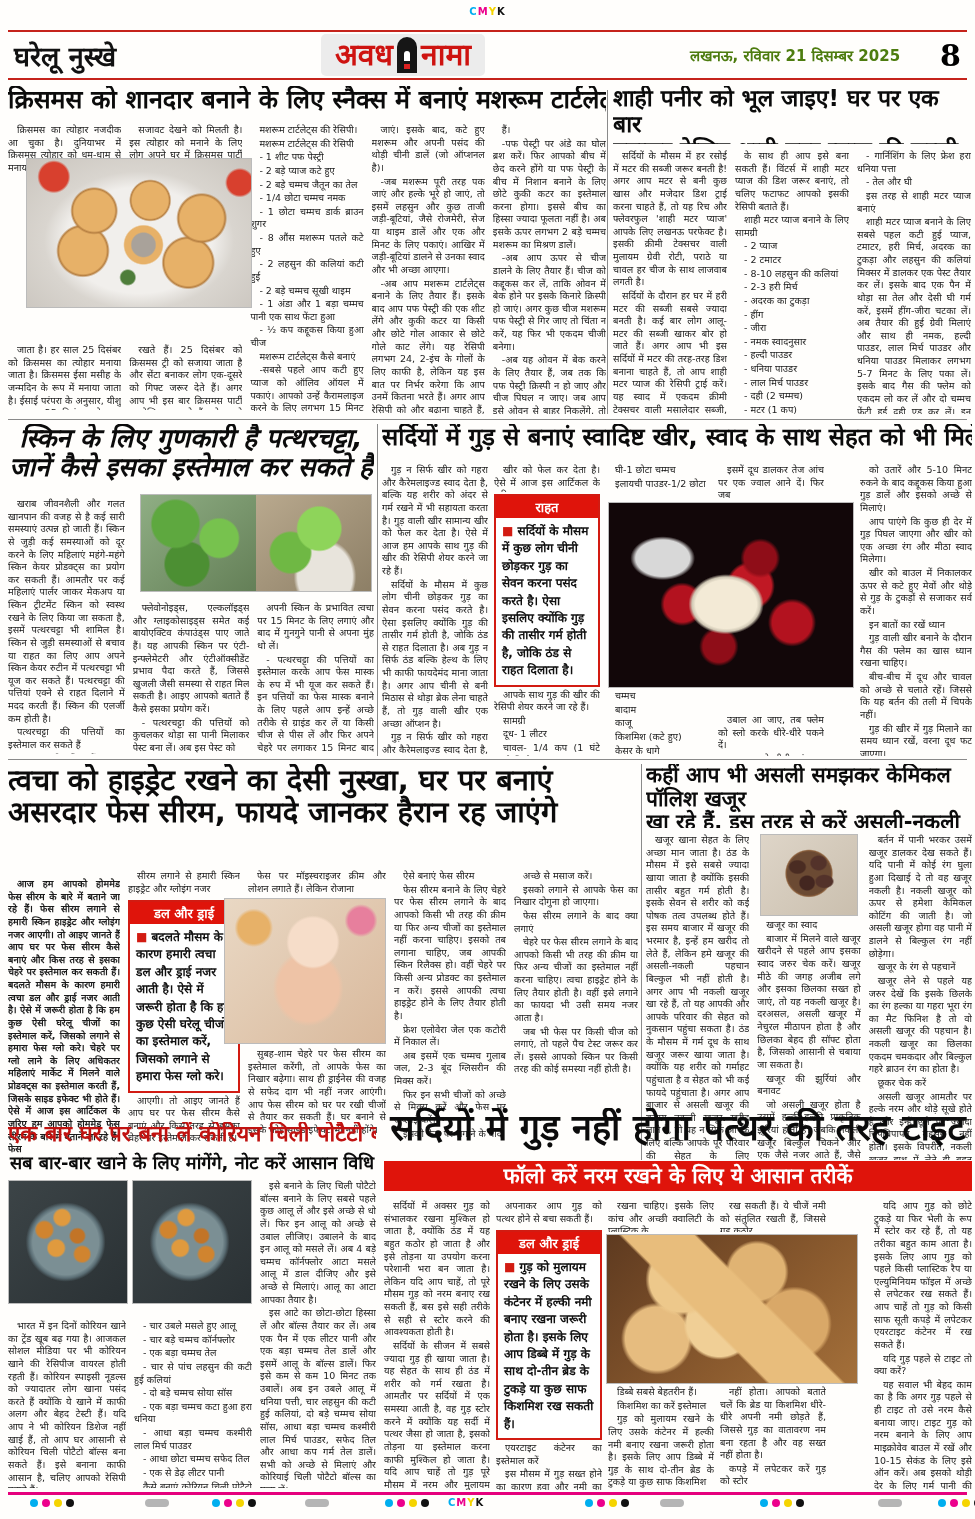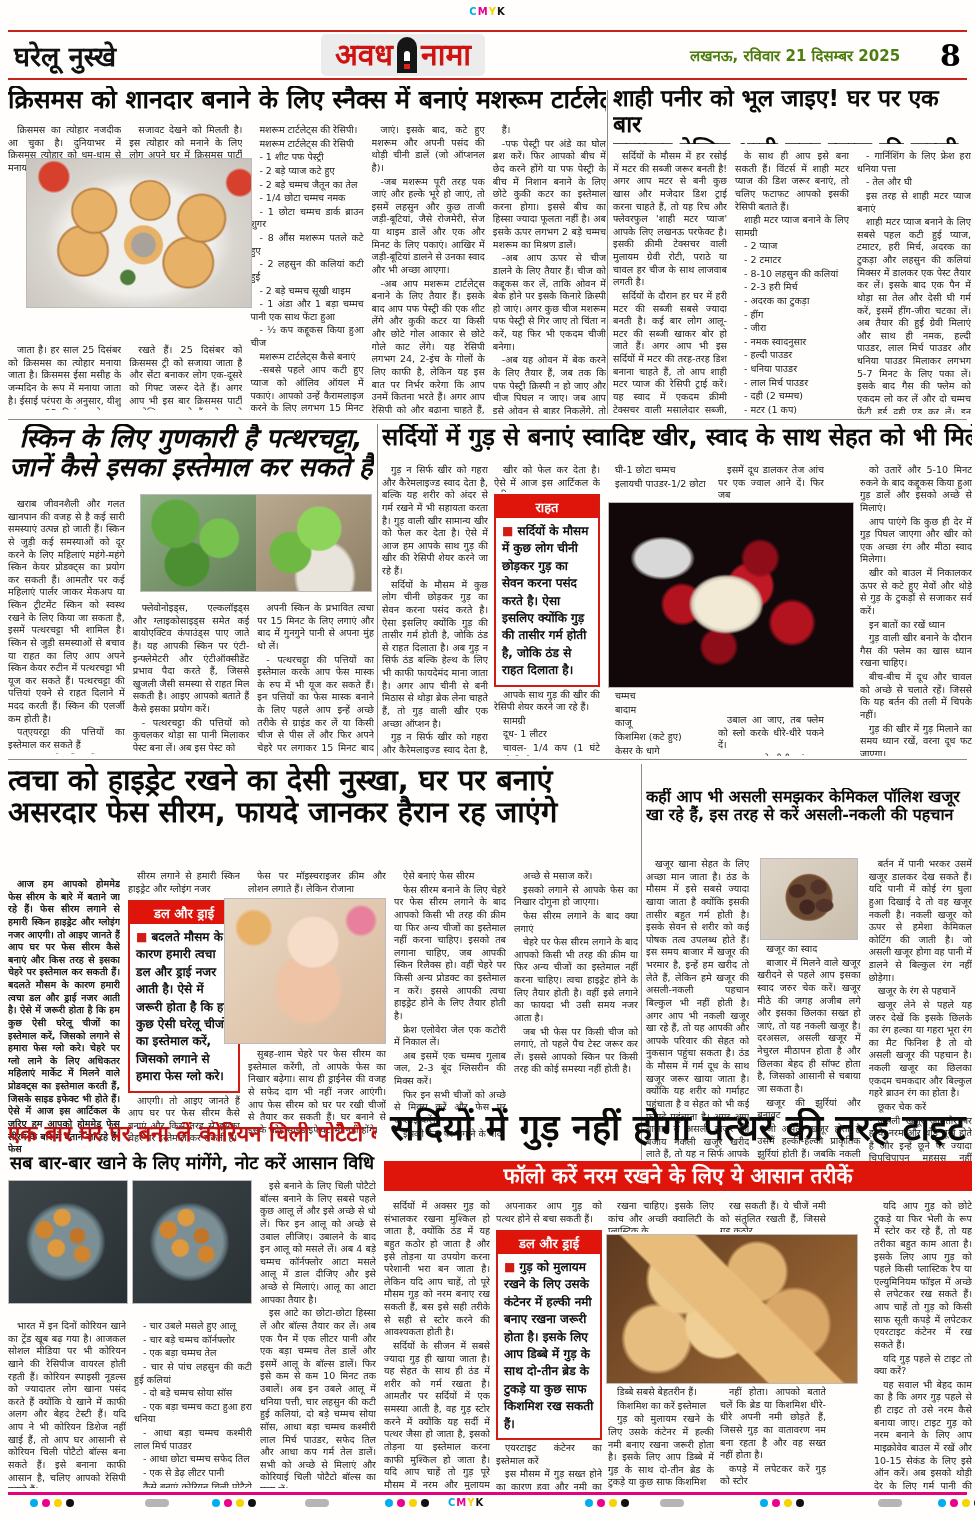--- a/index.html
+++ b/index.html
@@ -214,21 +214,21 @@
     </div>
   </div>
 
   <div class="abs hrule" style="left:8px;top:419px;width:959px;"></div>
 
   <div class="abs" style="left:8px;top:424px;width:366px;height:332px;">
     <div class="hl" style="font-size:26px;height:68px;text-align:center;font-style:italic;"><span>स्किन के लिए गुणकारी है पत्थरचट्टा,</span><br><span>जानें कैसे इसका इस्तेमाल कर सकते हैं</span></div>
     <div class="cols" style="height:256px;margin-top:6px;">
       <div class="col">
           <p>खराब जीवनशैली और गलत खानपान की वजह से है कई सारी समस्याएं उत्पन्न हो जाती हैं। स्किन से जुड़ी कई समस्याओं को दूर करने के लिए महिलाएं महंगे-महंगे स्किन केयर प्रोडक्ट्स का प्रयोग कर सकती हैं। आमतौर पर कई महिलाएं पार्लर जाकर मेकअप या स्किन ट्रीटमेंट स्किन को स्वस्थ रखने के लिए किया जा सकता है, इसमें पत्थरचट्टा भी शामिल है। स्किन से जुड़ी समस्याओं से बचाव या राहत का लिए आप अपने स्किन केयर रुटीन में पत्थरचट्टा भी यूज कर सकते हैं। पत्थरचट्टा की पत्तियां एक्ने से राहत दिलाने में मदद करती हैं। स्किन की एलर्जी कम होती है।</p>
-          <p>पत्एयरट्टा की पत्तियों का इस्तेमाल कर सकते हैं</p>
+          <p>पत्थरचट्टा की पत्तियों का इस्तेमाल कर सकते हैं</p>
           <p>पत्थरचट्टा की पत्तियां में</p>
         </div>
       <div class="col">
           <div class="spacer" style="height:104px;"></div>
           <div class="blk">
             <p>फ्लेवोनोइड्स, एल्कलॉइड्स और ग्लाइकोसाइड्स समेत कई बायोएक्टिव कंपाउंड्स पाए जाते हैं। यह आपकी स्किन पर एंटी-इन्फ्लेमेटरी और एंटीऑक्सीडेंट प्रभाव पैदा करते हैं, जिससे खुजली जैसी समस्या से राहत मिल सकती है। आइए आपको बताते हैं कैसे इसका प्रयोग करें।</p>
             <p>- पत्थरचट्टा की पत्तियों को कुचलकर थोड़ा सा पानी मिलाकर पेस्ट बना लें। अब इस पेस्ट को</p>
           </div>
         </div>
       <div class="col">
@@ -347,21 +347,21 @@
         <p>फेस सीरम लगाने के बाद क्या लगाएं</p>
         <p>चेहरे पर फेस सीरम लगाने के बाद आपको किसी भी तरह की क्रीम या फिर अन्य चीजों का इस्तेमाल नहीं करना चाहिए। त्वचा हाइड्रेट होने के लिए तैयार होती है। वहीं इसे लगाने का फायदा भी उसी समय नजर आता है।</p>
         <p>जब भी फेस पर किसी चीज को लगाएं, तो पहले पैच टेस्ट जरूर कर लें। इससे आपको स्किन पर किसी तरह की कोई समस्या नहीं होती है।</p>
       </div>
     <div class="photo ph-serum" style="left:216px;top:134px;width:162px;height:146px;"></div>
   </div>
 
   <div class="abs vrule" style="left:641px;top:764px;height:396px;"></div>
 
   <div class="abs" style="left:646px;top:764px;width:326px;height:398px;">
-    <div class="hl" style="font-size:16px;height:64px;margin-top:24px;"><span>कहीं आप भी असली समझकर केमिकल पॉलिश खजूर</span><br><span>खा रहे हैं, इस तरह से करें असली-नकली की पहचान</span></div>
+    <div class="hl" style="font-size:21px;height:64px;"><span>कहीं आप भी असली समझकर केमिकल पॉलिश खजूर</span><br><span>खा रहे हैं, इस तरह से करें असली-नकली की पहचान</span></div>
     <div class="cols" style="height:326px;margin-top:6px;">
       <div class="col">
           <p>खजूर खाना सेहत के लिए अच्छा मान जाता है। ठंड के मौसम में इसे सबसे ज्यादा खाया जाता है क्योंकि इसकी तासीर बहुत गर्म होती है। इसके सेवन से शरीर को कई पोषक तत्व उपलब्ध होते हैं। इस समय बाजार में खजूर की भरमार है, इन्हें हम खरीद तो लेते हैं, लेकिन हमे खजूर की असली-नकली पहचान बिल्कुल भी नहीं होती है। अगर आप भी नकली खजूर खा रहे हैं, तो यह आपकी और आपके परिवार की सेहत को नुकसान पहुंचा सकता है। ठंड के मौसम में गर्म दूध के साथ खजूर जरूर खाया जाता है। क्योंकि यह शरीर को गर्माहट पहुंचाता है व सेहत को भी कई फायदे पहुंचाता है। अगर आप बाजार से असली खजूर की बजाय नकली खजूर खरीद लाते हैं, तो यह न सिर्फ आपके लिए बल्कि आपके पूरे परिवार की सेहत के लिए नुकसानदायक साबित हो सकता है। इसलिए खजूर खरीदते समय उनकी असलियत पहचानना बेहद जरूरी है। आइए जानते हैं कि असली और नकली खजूर की पहचान कैसे की जा सकती है।</p>
         </div>
       <div class="col">
           <div class="photo ph-dates" style="position:relative;width:98px;height:82px;margin:0 auto 3px;"></div>
           <div class="blk">
             <p>खजूर का स्वाद</p>
             <p>बाजार में मिलने वाले खजूर खरीदने से पहले आप इसका स्वाद जरुर चेक करें। खजूर मीठे की जगह अजीब लगे और इसका छिलका सख्त हो जाएं, तो यह नकली खजूर है। दरअसल, असली खजूर में नेचुरल मीठापन होता है और छिलका बेहद ही सॉफ्ट होता है, जिसको आसानी से चबाया जा सकता है।</p>
             <p>खजूर की झुर्रियां और बनावट</p>

